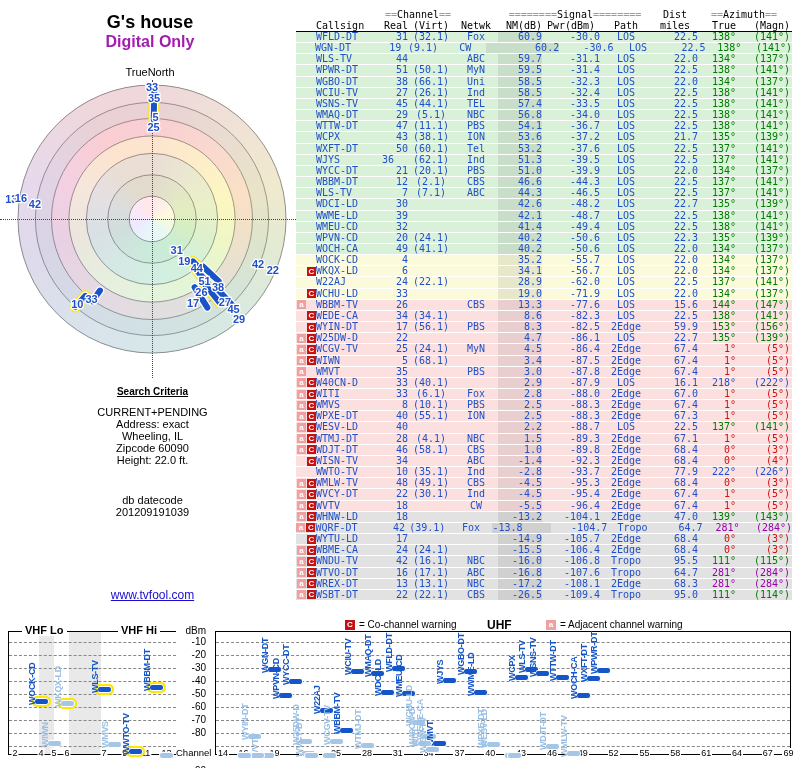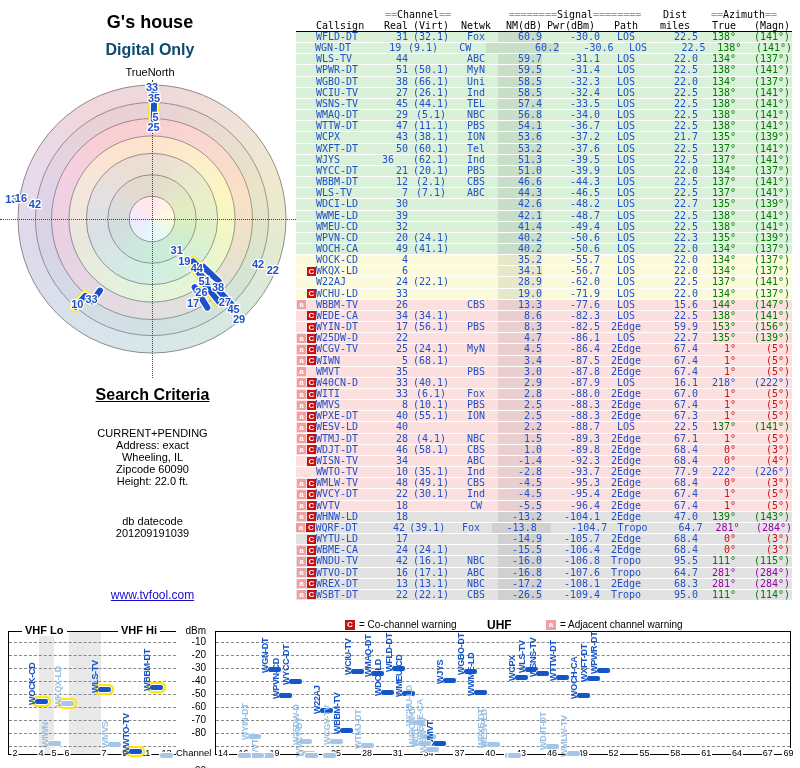--- a/index.html
+++ b/index.html
@@ -2,29 +2,29 @@
 <html><head>
 <meta charset="utf-8">
 <style>
   html,body{margin:0;padding:0;}
   body{width:800px;height:768px;position:relative;background:#fff;overflow:hidden;
        font-family:"Liberation Sans",sans-serif;}
   .abs{position:absolute;}
   
   .title-block{left:30px;top:12px;width:240px;text-align:center;}
   .title1{font-size:18px;font-weight:bold;color:#000;}
-  .title2{font-size:16px;font-weight:bold;color:#0c4a6e;margin-top:8px;}
+  .title2{font-size:16px;font-weight:bold;color:#a21caf;}
   .north{left:30px;top:66px;width:240px;text-align:center;font-size:11px;color:#000;}
   .cross-h{left:0;top:219px;width:296px;border-top:1px dotted #444;height:0;}
   .cross-v{left:152px;top:80px;height:298px;border-left:1px dotted #444;width:0;}
   .conic{left:18px;top:85px;width:268px;height:268px;border-radius:50%;opacity:.25;
      background:conic-gradient(from 0deg,#ff9eb0,#ffc89e 40deg,#ffe97a 75deg,#cdeb8f 105deg,
      #9fe7c8 140deg,#9fe0e8 180deg,#a8c8f0 220deg,#b9a8f0 255deg,#e2a8ee 290deg,#ff9eb0 330deg,#ff9eb0);}
   .search-block{left:30px;top:386px;width:245px;text-align:center;color:#000;}
-  .search-head{font-size:16px;font-weight:bold;text-decoration:underline;margin-bottom:23px;}
+  .search-head{font-size:10px;font-weight:bold;text-decoration:underline;margin-bottom:9px;}
   .search-line{font-size:11px;line-height:12px;}
   .datecode{margin-top:28px;}
   .tvlink{left:30px;top:588px;width:245px;text-align:center;font-size:12px;}
   .tvlink a{color:#1a0dcc;text-decoration:underline;cursor:pointer;}
   
   #tbl{left:296px;top:10px;width:496px;font-family:"DejaVu Sans Mono",monospace;font-size:10px;color:#000;}
   .hrow{display:flex;height:10px;line-height:10px;}
   .hrow2{display:flex;height:11px;line-height:11px;border-bottom:1px solid #000;}
   .hcell{display:inline-block;}
   .eq{color:#999;}
@@ -874,21 +874,21 @@
       </div>
       <div class="trow band-gray">
         <span class="badges">
           <span class="bdg bdg-a">a</span>
           <span class="bdg bdg-c">C</span>
         </span>
         <span class="cell" style="width: 66px; text-align: left; color: rgb(32, 80, 200);">WQRF-DT</span>
         <span class="cell" style="width: 26px; text-align: right; color: rgb(32, 80, 200);">42</span>
         <span class="cell" style="width: 46px; text-align: center; color: rgb(32, 80, 200);">(39.1)</span>
         <span class="cell" style="width: 44px; text-align: center; color: rgb(32, 80, 200);">Fox</span>
-        <span class="cell nmshade" style="width: 60px; text-align: center; color: rgb(32, 80, 200);">-13.8</span>
+        <span class="cell nmshade" style="width: 60px; text-align: left; color: rgb(32, 80, 200);">-13.8</span>
         <span class="cell" style="width: 58px; text-align: right; color: rgb(32, 80, 200);">-104.7</span>
         <span class="cell" style="width: 52px; text-align: center; color: rgb(32, 80, 200);">Tropo</span>
         <span class="cell" style="width: 46px; text-align: right; color: rgb(32, 80, 200);">64.7</span>
         <span class="cell" style="width: 38px; text-align: right; color: rgb(153, 0, 170);">281°</span>
         <span class="cell" style="width: 54px; text-align: right; color: rgb(153, 0, 170);">(284°)</span>
       </div>
       <div class="trow band-gray">
         <span class="badges">
           <span class="bdg-empty"></span>
           <span class="bdg bdg-c">C</span>

